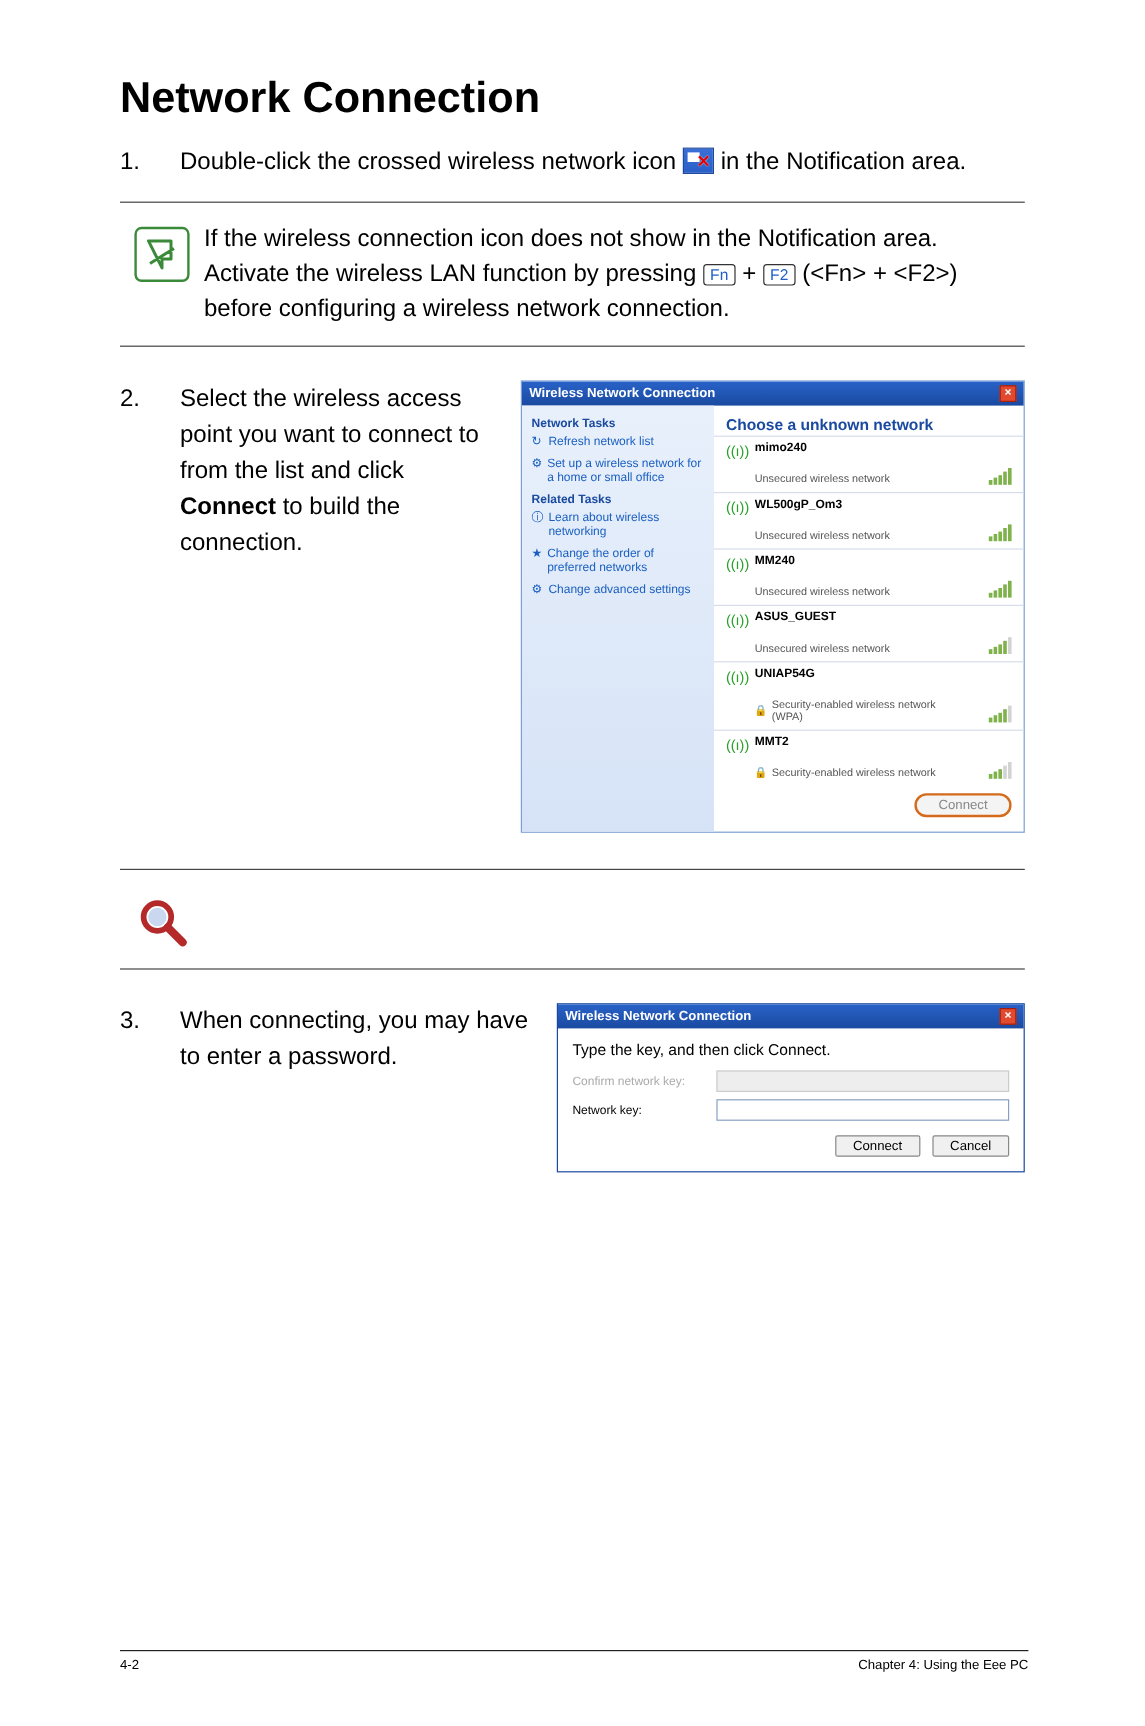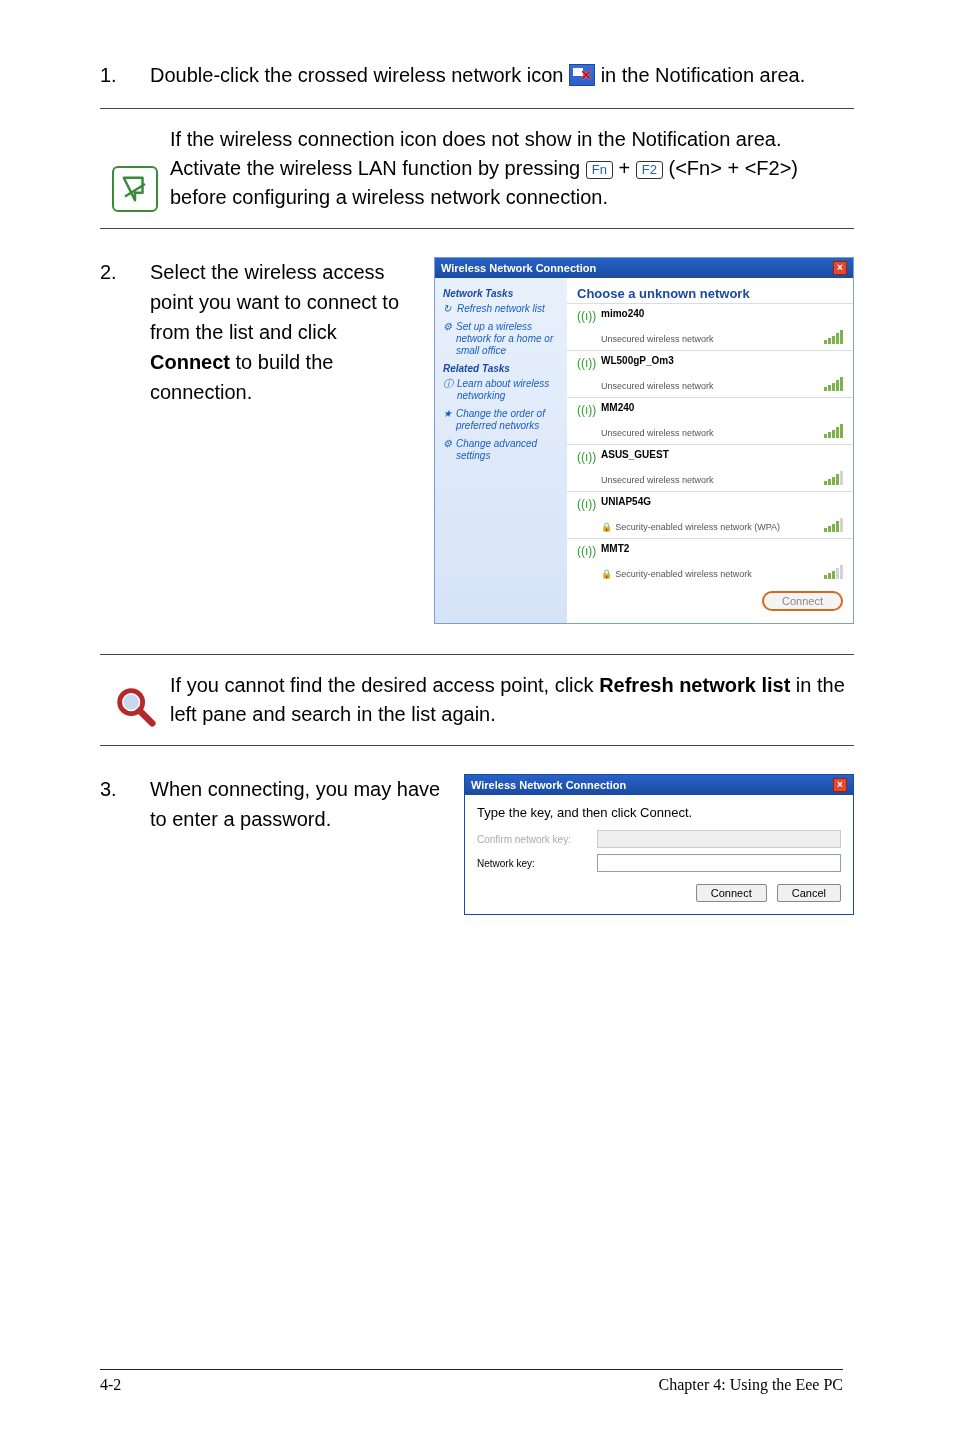--- a/index.html
+++ b/index.html
@@ -68,21 +68,21 @@
     line-height:1.1;
     min-width:24px;
     text-align:center;
   }
   .callout {
     margin: 18px 0 28px 0;
     border-top: 1px solid #444;
     border-bottom: 1px solid #444;
     padding: 16px 0;
     display: flex;
-    align-items: flex-end;
+    align-items: flex-start;
   }
   .callout .icon-cell {
     width: 70px;
     flex: 0 0 70px;
     display: flex;
     align-items: flex-start;
     justify-content: center;
     padding-top:4px;
   }
   .callout .text-cell {
@@ -127,26 +127,25 @@
     padding:3px 6px;
     display:flex;
     justify-content:space-between;
     align-items:center;
     font-size:11px;
     font-weight:bold;
   }
   .wnc-close { width:14px; height:14px; background:#e24a2f; border:1px solid #a02010; color:#fff; font-size:10px; text-align:center; line-height:12px; }
   .wnc-body { display:flex; }
   .wnc-side {
-    width: 132px;
+    width: 160px;
     background: linear-gradient(#e8f0fb,#d6e3f7);
     padding:6px 8px;
     color:#2a5fc8;
     font-size:10px;
-    font-style:italic;
   }
   .wnc-side .section-title { font-weight:bold; color:#1a4aa0; margin:4px 0 4px 0; font-size:10px; }
   .wnc-side .link { color:#1a5fc0; margin:3px 0 6px 0; line-height:1.2; display:flex; gap:4px; }
   .wnc-side .link .li-icon { width:10px; height:10px; display:inline-block; }
   .wnc-main { flex:1; padding:4px 0 6px 0; }
   .wnc-main-title { color:#1a4aa0; font-weight:bold; padding:4px 10px 2px; font-size:13px; }
   .wnc-main-sub { color:#444; padding:0 10px 6px; font-size:9px; line-height:1.25; }
   .net-item {
     border-top:1px solid #d6dde8;
     padding:4px 10px 6px;
@@ -213,34 +212,34 @@
     background:#f0f0f0;
     padding:2px 14px;
     font-size:11px;
     border-radius:2px;
   }
 
   .footer {
     position:absolute;
     bottom: 44px;
     left: 100px;
-    right: 111px;
+    right: 97px;
     border-top:1px solid #222;
     padding-top:6px;
     display:flex;
     justify-content:space-between;
-    font-size:16px;
-    font-family:Liberation Serif, serif;
+    font-size:11px;
   }
 </style>
 </head>
 <body>
 
 <div class="page">
 
+  <h1>Network Connection</h1>
 
   <div class="step">
     <div class="step-num">1.</div>
     <div class="step-body">
       <span>Double-click the crossed wireless network icon </span>
       <span class="icon-inline"></span>
       <span> in the Notification area.</span>
     </div>
   </div>
 
@@ -419,25 +418,20 @@
 
   <div class="callout">
     <div class="icon-cell">
       <div class="tip-icon">
         <svg viewBox="0 0 48 48">
           <circle cx="20" cy="20" r="12" fill="none" stroke="#b42a2a" stroke-width="5"></circle>
           <circle cx="20" cy="20" r="8" fill="#c9d8ef"></circle>
           <line x1="29" y1="29" x2="42" y2="42" stroke="#b42a2a" stroke-width="7" stroke-linecap="round"></line>
         </svg>
       </div>
-    </div>
-    <div class="text-cell">
-      <span>If you cannot find the desired access point, click </span>
-      <b>Refresh network list</b>
-      <span> in the left pane and search in the list again.</span>
     </div>
   </div>
 
   <div class="step-row">
     <div class="step">
       <div class="step-num">3.</div>
       <div class="step-body">When connecting, you may have to enter a password.</div>
     </div>
     <div class="shot">
       <div class="pwd">

